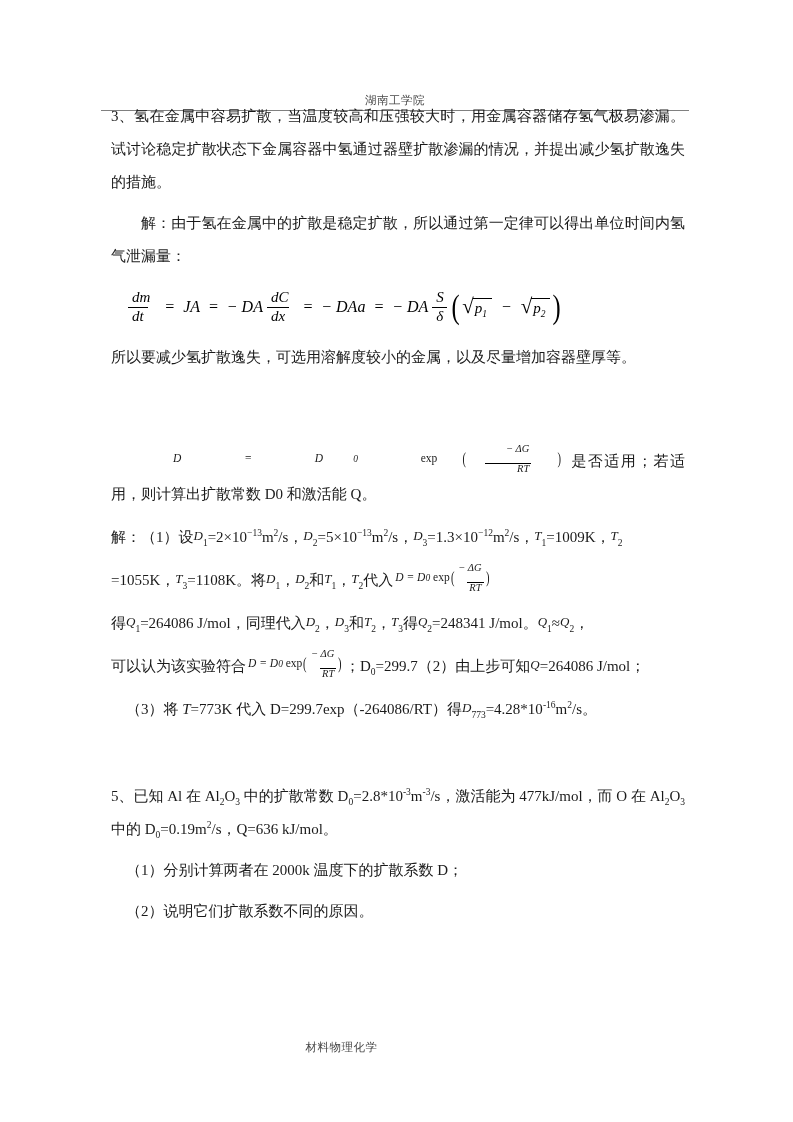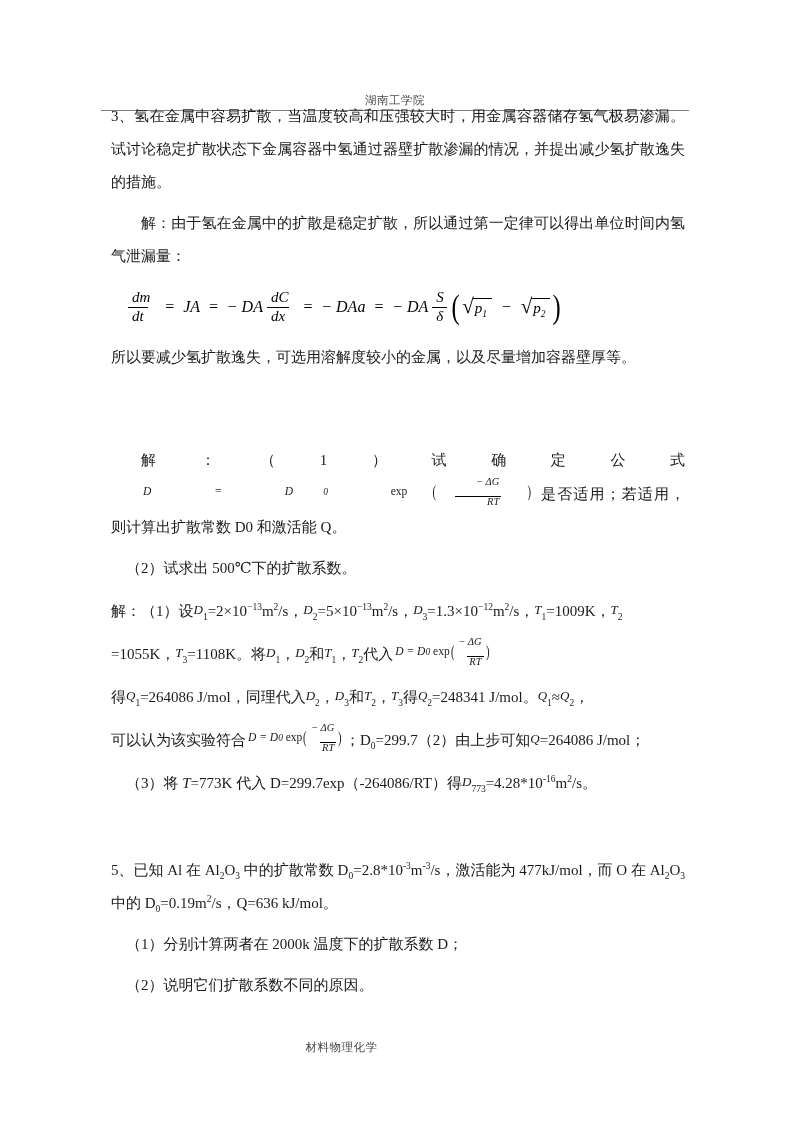--- a/index.html
+++ b/index.html
@@ -216,38 +216,37 @@
       <span class="bigparen">)</span>
     </div>
 
     <p class="para">所以要减少氢扩散逸失，可选用溶解度较小的金属，以及尽量增加容器壁厚等。</p>
 
     <div class="gap-lg"></div>
 
 
     <div class="gap-sm"></div>
 
-    <p class="para indent"><span>解：（1）试确定公式</span><span class="inline-eq">
+    <p class="para indent"><span class="inline-eq">
           <span>D</span>
           <span class="nostyle">&nbsp;</span>
           <span>=</span>
           <span class="nostyle">&nbsp;</span>
           <span>D</span>
           <sub>0</sub>
           <span class="nostyle">&nbsp;</span>
           <span class="nostyle">exp</span>
           <span class="iparen">(</span>
           <span class="ifrac">
             <span class="inum">− ΔG</span>
             <span class="iden">RT</span>
           </span>
           <span class="iparen">)</span>
         </span><span>是否适用；若适用，则计算出扩散常数 D0 和激活能 Q。</span></p>
 
-    <p class="para indent-sm">（2）试求出 500℃下的扩散系数。</p>
 
     <p class="para"><span>解：（1）设</span><span class="var-sm">D</span><sub>1</sub><span>=2×10</span><sup>−13</sup><span>m</span><sup>2</sup><span>/s，</span><span class="var-sm">D</span><sub>2</sub><span>=5×10</span><sup>−13</sup><span>m</span><sup>2</sup><span>/s，</span><span class="var-sm">D</span><sub>3</sub><span>=1.3×10</span><sup>−12</sup><span>m</span><sup>2</sup><span>/s，</span><span class="var-sm">T</span><sub>1</sub><span>=1009K，</span><span class="var-sm">T</span><sub>2</sub></p>
 
     <p class="para"><span>=1055K，</span><span class="var-sm">T</span><sub>3</sub><span>=1108K。将</span><span class="var-sm">D</span><sub>1</sub><span>，</span><span class="var-sm">D</span><sub>2</sub><span>和</span><span class="var-sm">T</span><sub>1</sub><span>，</span><span class="var-sm">T</span><sub>2</sub><span>代入</span><span class="inline-eq">
           <span>D</span>
           <span class="nostyle">&nbsp;</span>
           <span>=</span>
           <span class="nostyle">&nbsp;</span>
           <span>D</span>
           <sub>0</sub>

